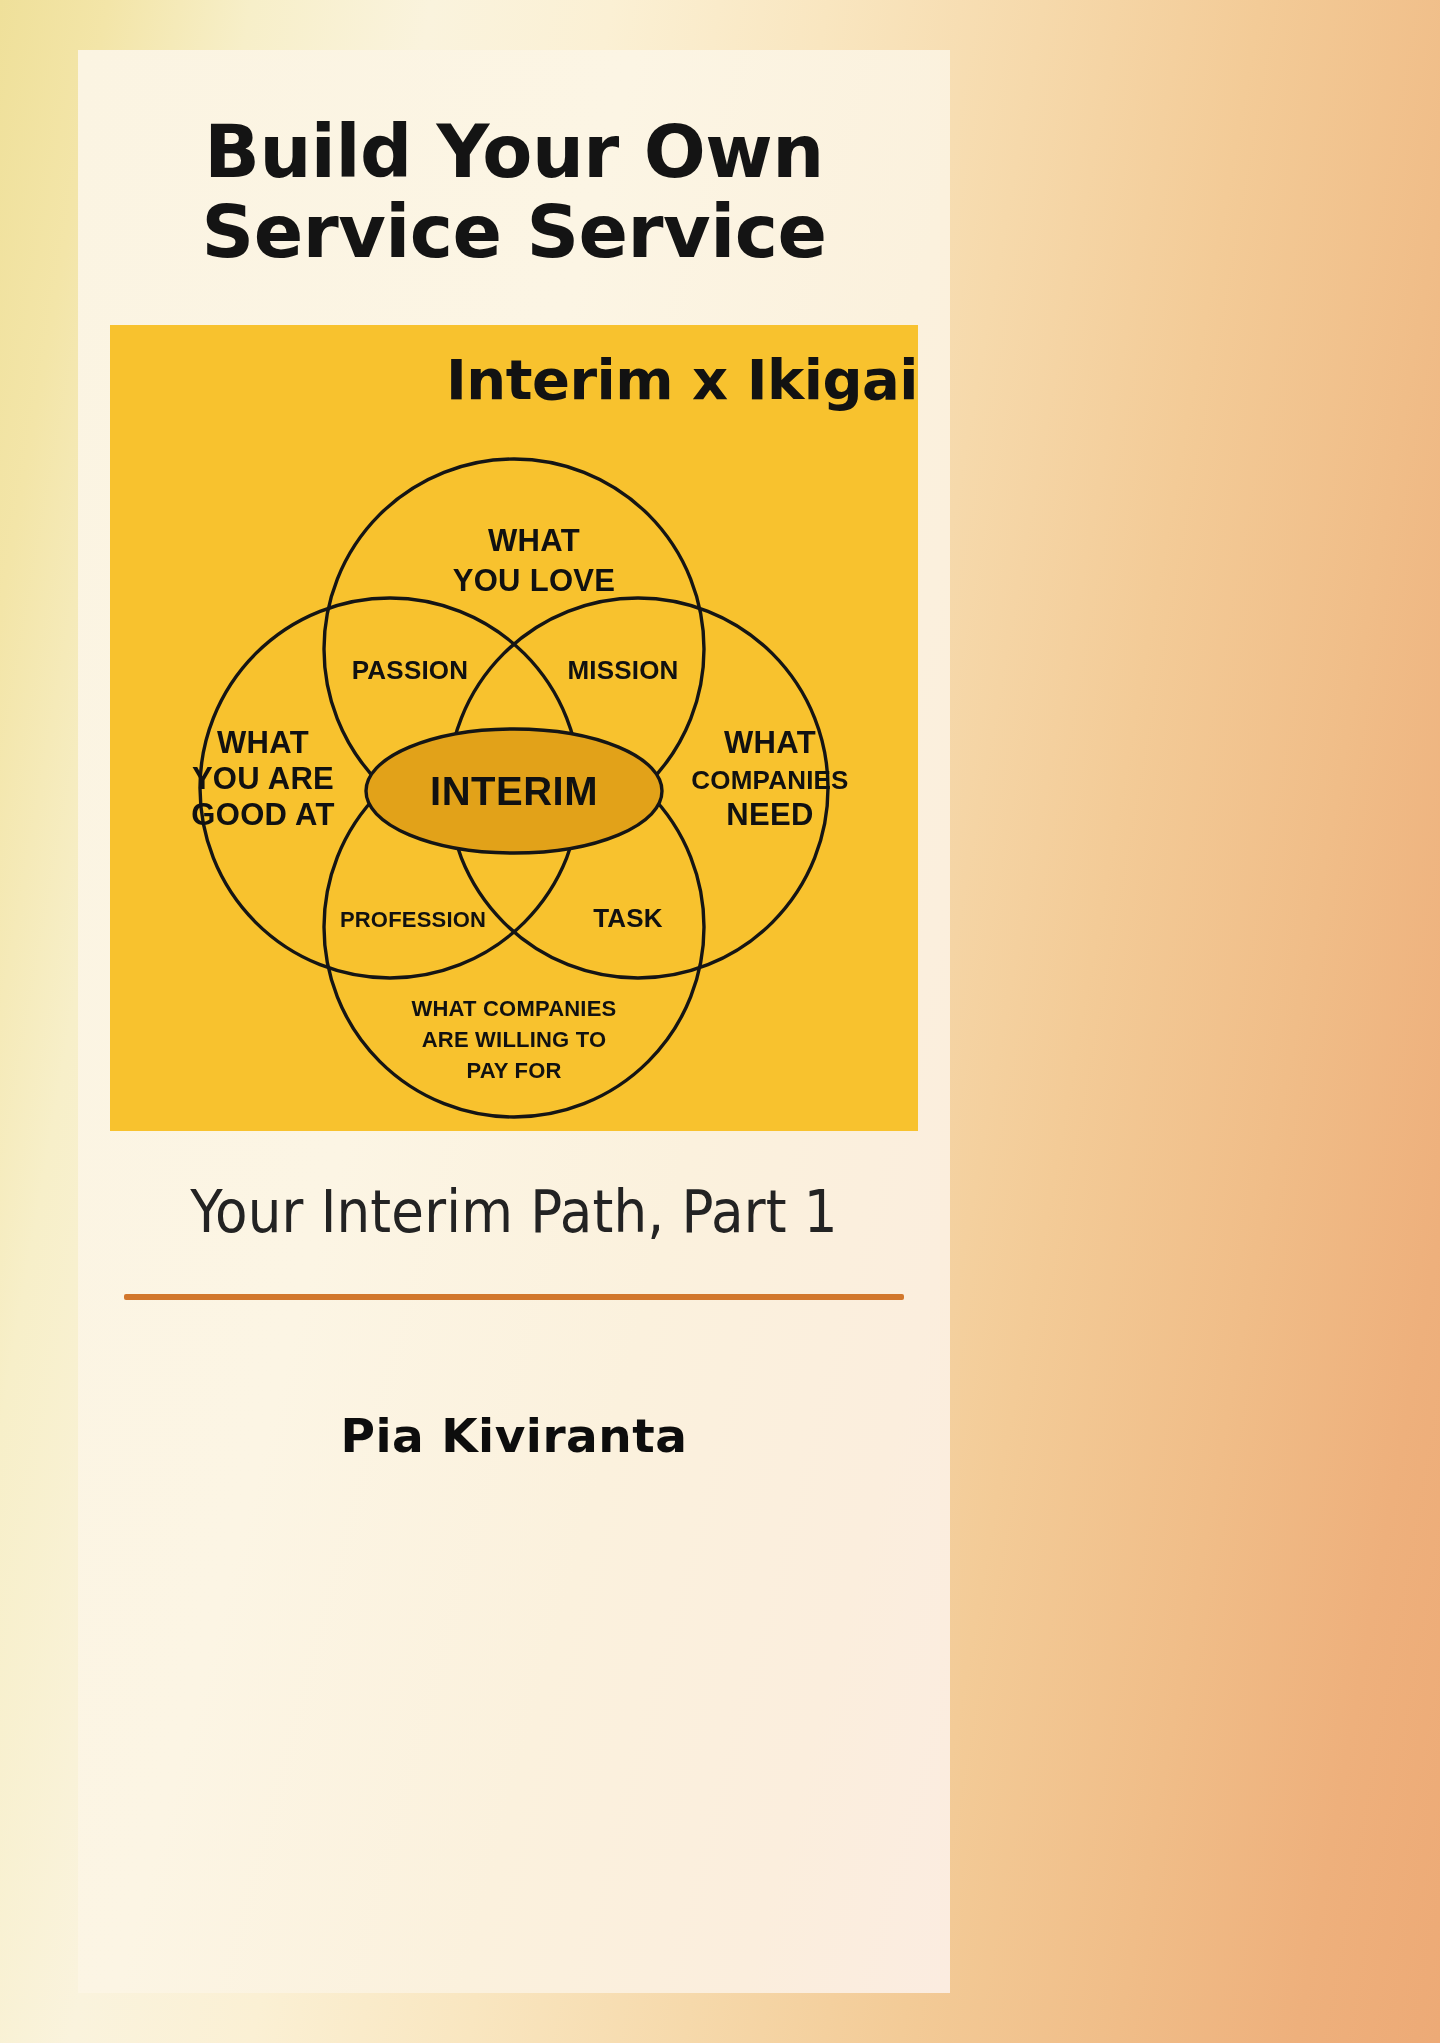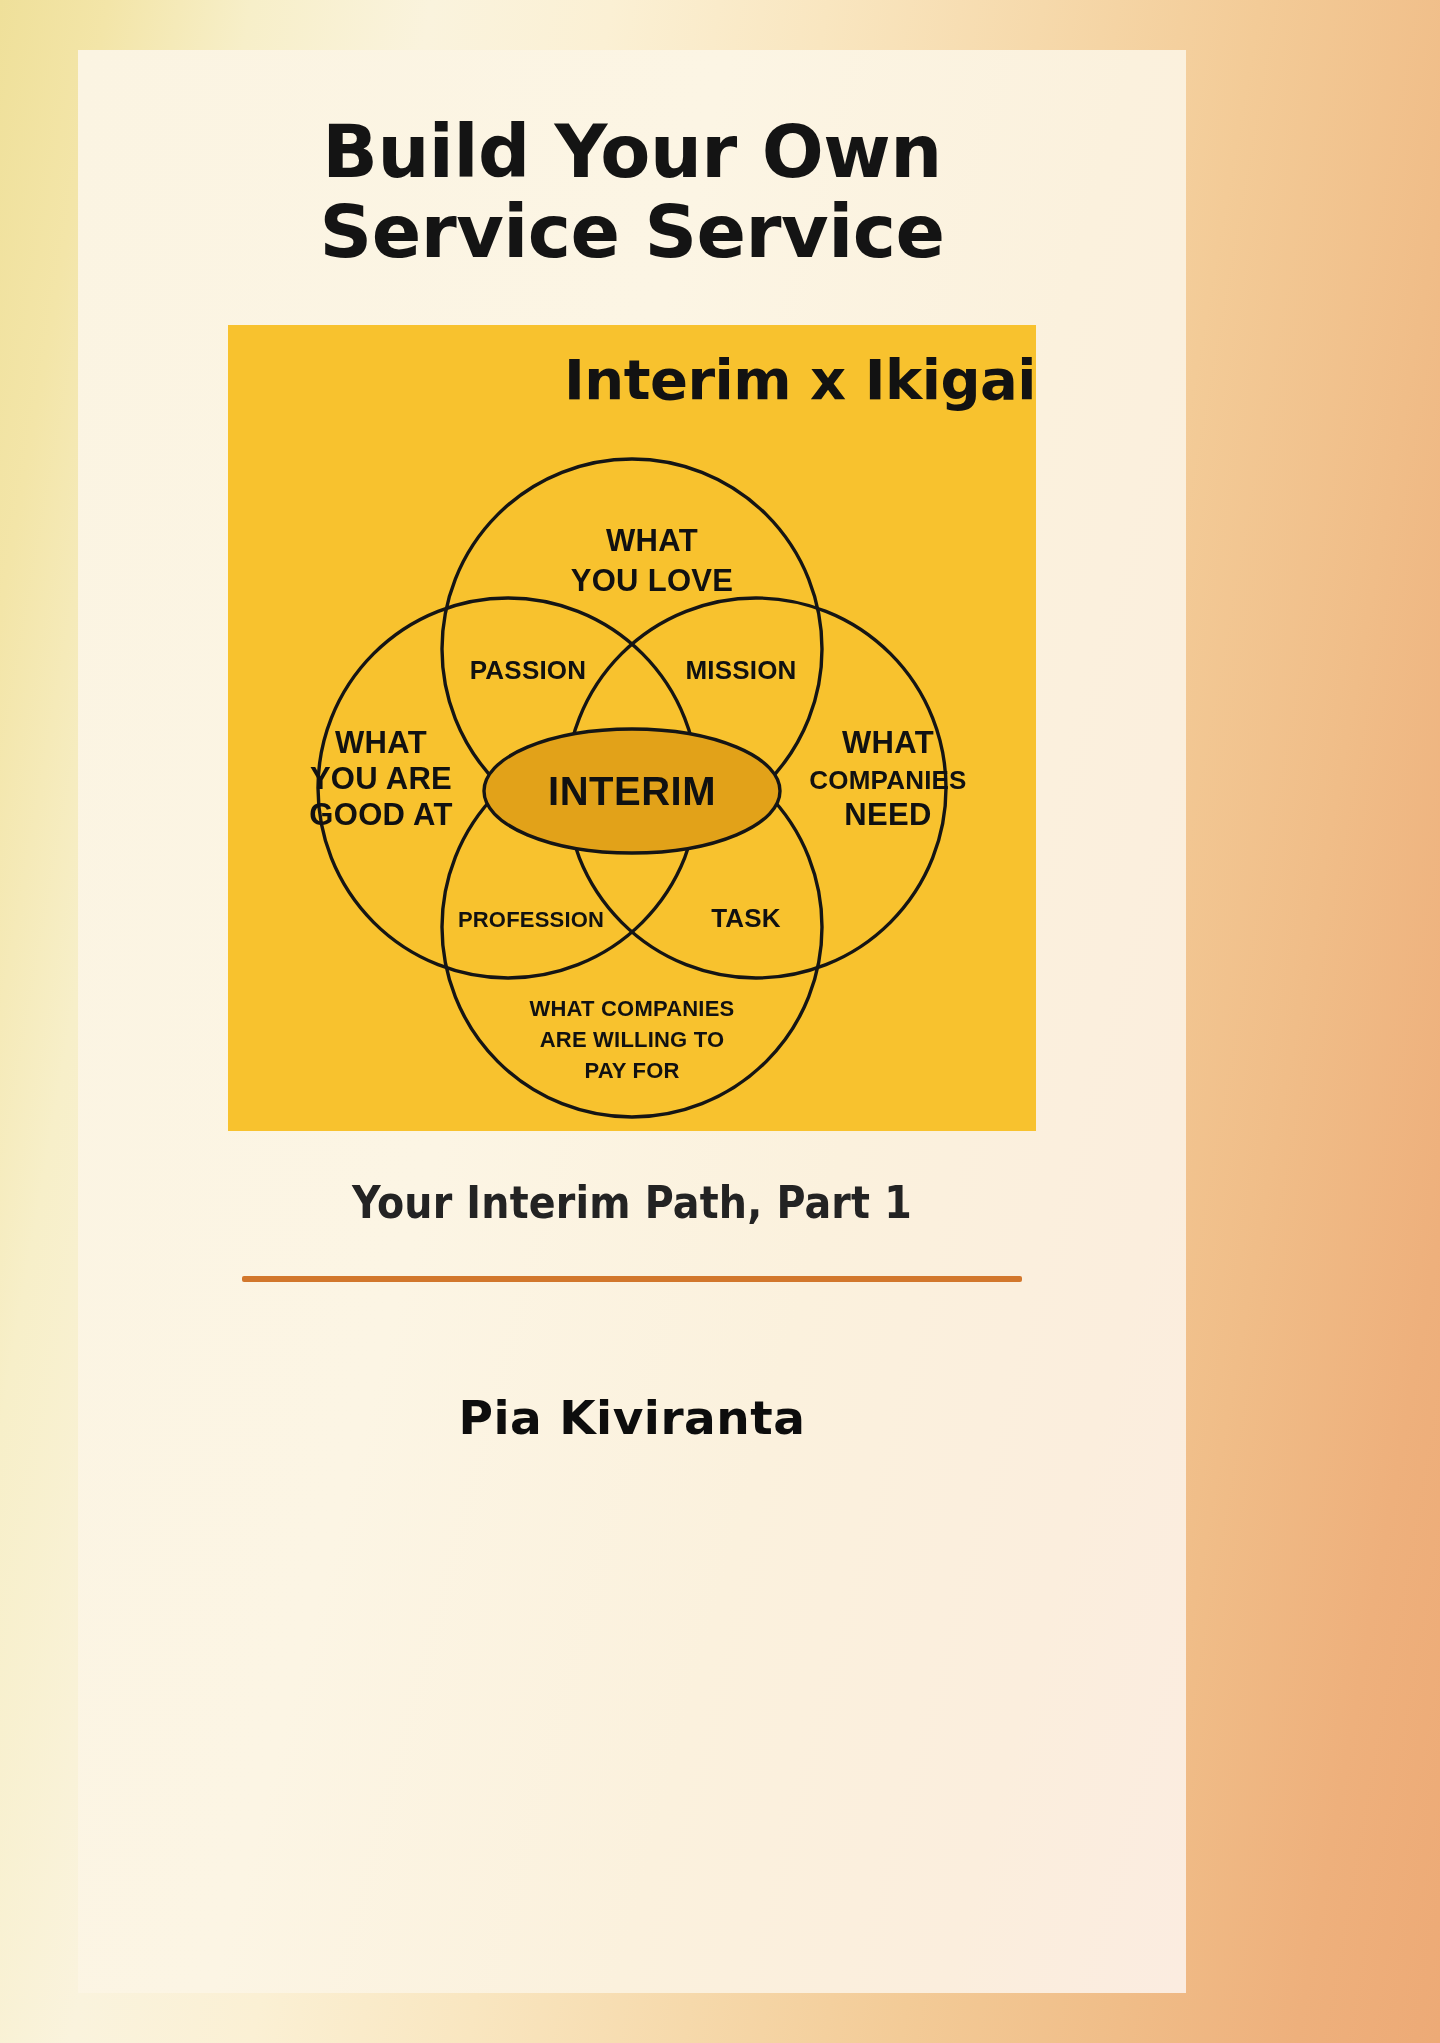--- a/index.html
+++ b/index.html
@@ -22,21 +22,21 @@
       #eeb07c 92%,
       #edaa76 100%);
     position: relative;
     overflow: hidden;
   }
 
   
   .cover-card {
     position: absolute;
     left: 78px; top: 50px;
-    width: 1108px; height: 1943px;
+    width: 872px; height: 1943px;
     background: linear-gradient(105deg, #fbf4e2 0%, #fcf5e4 40%, #fbf1dd 65%, #fbeedd 85%, #fbece0 100%);
     display: flex;
     flex-direction: column;
     align-items: center;
   }
 
   
   .title-block {
     margin-top: 62px;
     width: 100%;
@@ -97,22 +97,22 @@
   .center-oval {
     fill: #e2a219;
     stroke: #151515;
     stroke-width: 3.4;
   }
 
   
   .subtitle {
     margin-top: 46px;
     font-family: "DejaVu Sans Condensed", "DejaVu Sans", sans-serif;
-    font-weight: 700;
-    font-size: 44px;
+    font-weight: 400;
+    font-size: 59px;
     color: #232323;
     letter-spacing: 0.2px;
     white-space: nowrap;
   }
 
   
   .divider {
     margin-top: 48px;
     width: 780px;
     height: 6px;

